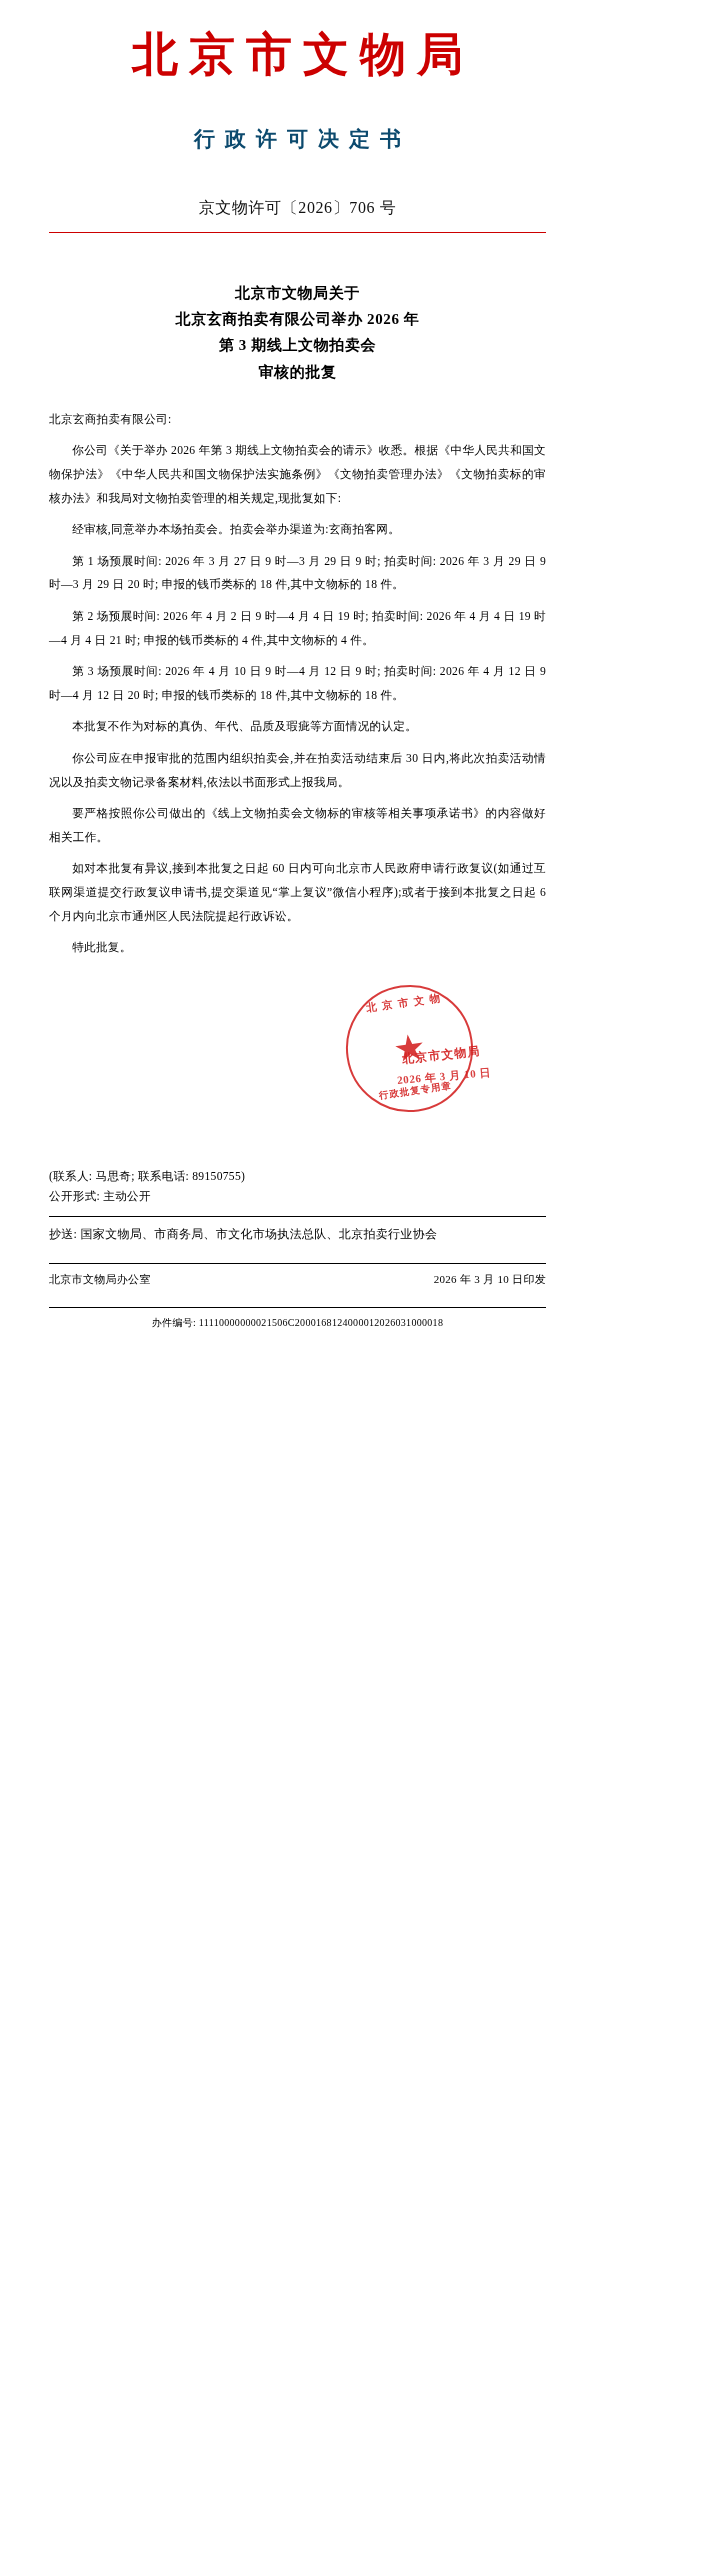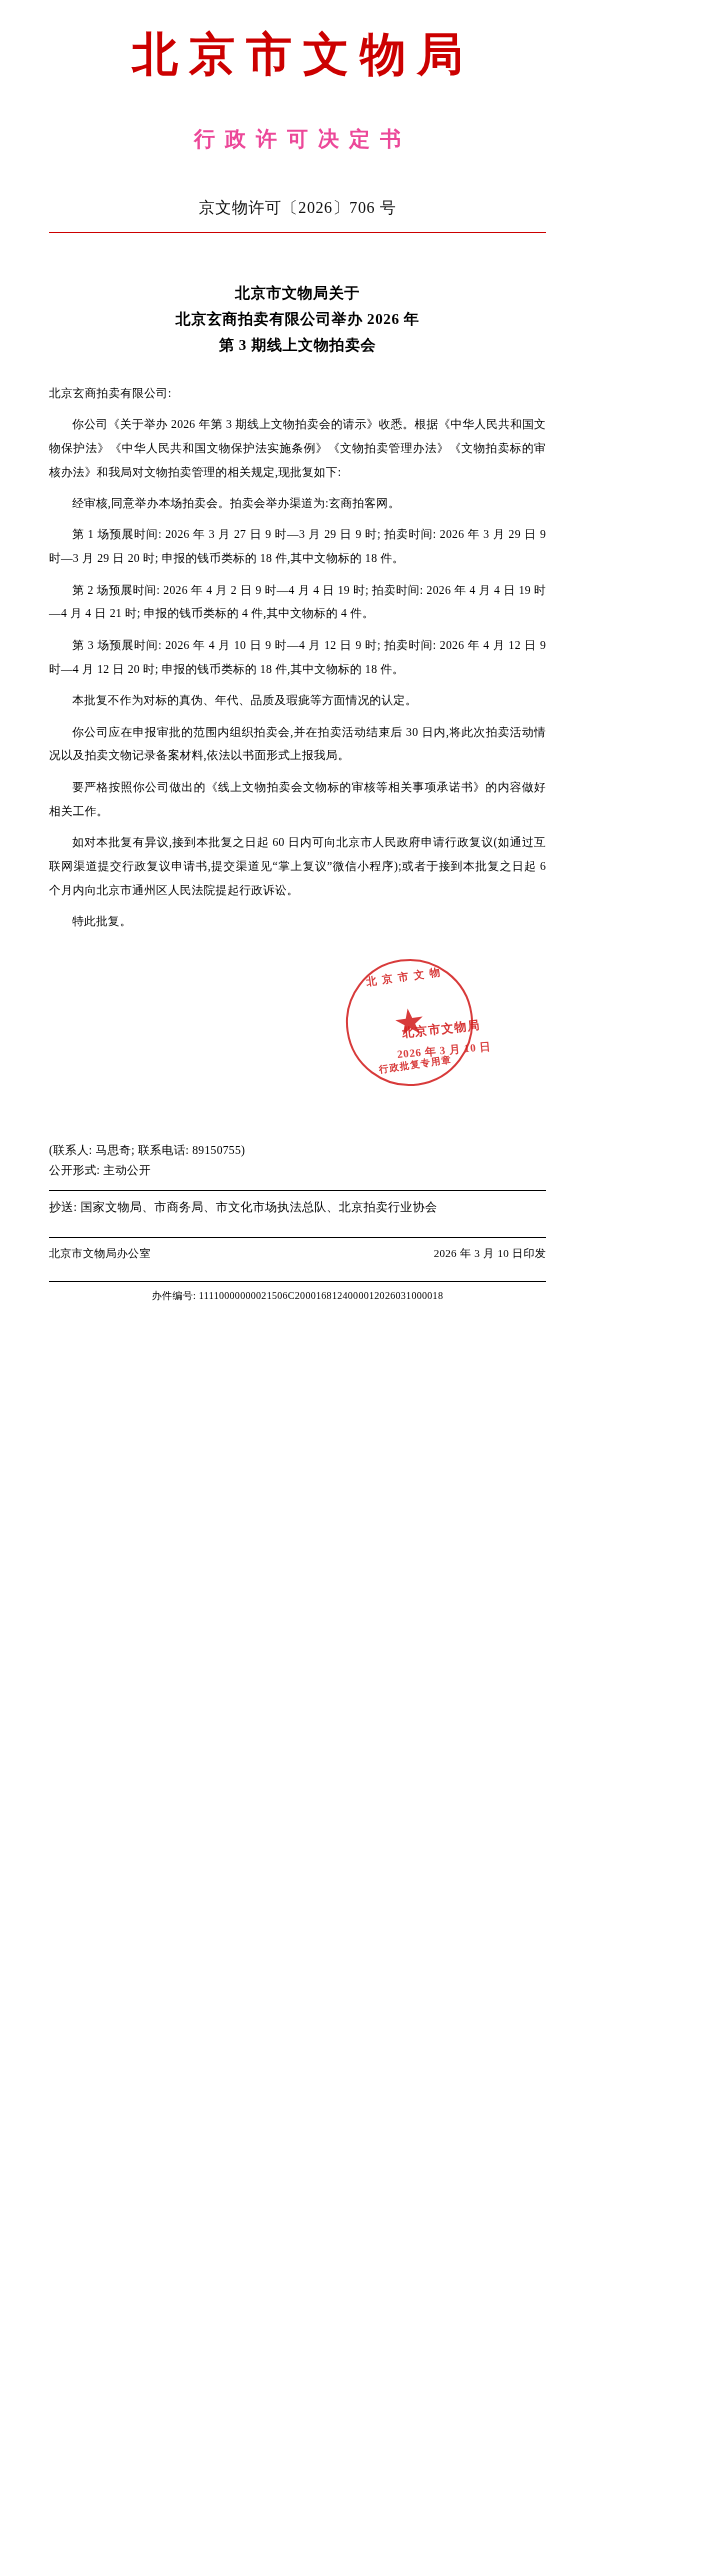--- a/index.html
+++ b/index.html
@@ -30,21 +30,21 @@
     color: #cc0000;
     font-size: 46px;
     font-weight: bold;
     letter-spacing: 11px;
     text-indent: 11px;
     font-family: "Liberation Serif", "DejaVu Serif", serif;
     line-height: 1.1;
     white-space: nowrap;
   }
   .doc-type {
-    color: #ec4899;
+    color: #0c4a6e;
     font-size: 21px;
     font-weight: bold;
     letter-spacing: 10px;
     text-indent: 10px;
     margin-top: 44px;
   }
   .doc-number {
     text-align: center;
     font-size: 16px;
     margin-top: 45px;
@@ -202,20 +202,21 @@
     <div class="doc-type">行政许可决定书</div>
   </div>
 
   <div class="doc-number">京文物许可〔2026〕706 号</div>
   <hr class="red-rule">
 
   <div class="title-block">
     <span class="title-line">北京市文物局关于</span>
     <span class="title-line">北京玄商拍卖有限公司举办 2026 年</span>
     <span class="title-line">第 3 期线上文物拍卖会</span>
+    <span class="title-line">审核的批复</span>
   </div>
 
   <div class="body">
     <p class="addressee">北京玄商拍卖有限公司:</p>
     <p class="indent">你公司《关于举办 2026 年第 3 期线上文物拍卖会的请示》收悉。根据《中华人民共和国文物保护法》《中华人民共和国文物保护法实施条例》《文物拍卖管理办法》《文物拍卖标的审核办法》和我局对文物拍卖管理的相关规定,现批复如下:</p>
     <p class="indent">经审核,同意举办本场拍卖会。拍卖会举办渠道为:玄商拍客网。</p>
     <p class="indent">第 1 场预展时间: 2026 年 3 月 27 日 9 时—3 月 29 日 9 时; 拍卖时间: 2026 年 3 月 29 日 9 时—3 月 29 日 20 时; 申报的钱币类标的 18 件,其中文物标的 18 件。</p>
     <p class="indent">第 2 场预展时间: 2026 年 4 月 2 日 9 时—4 月 4 日 19 时; 拍卖时间: 2026 年 4 月 4 日 19 时—4 月 4 日 21 时; 申报的钱币类标的 4 件,其中文物标的 4 件。</p>
     <p class="indent">第 3 场预展时间: 2026 年 4 月 10 日 9 时—4 月 12 日 9 时; 拍卖时间: 2026 年 4 月 12 日 9 时—4 月 12 日 20 时; 申报的钱币类标的 18 件,其中文物标的 18 件。</p>
     <p class="indent">本批复不作为对标的真伪、年代、品质及瑕疵等方面情况的认定。</p>

